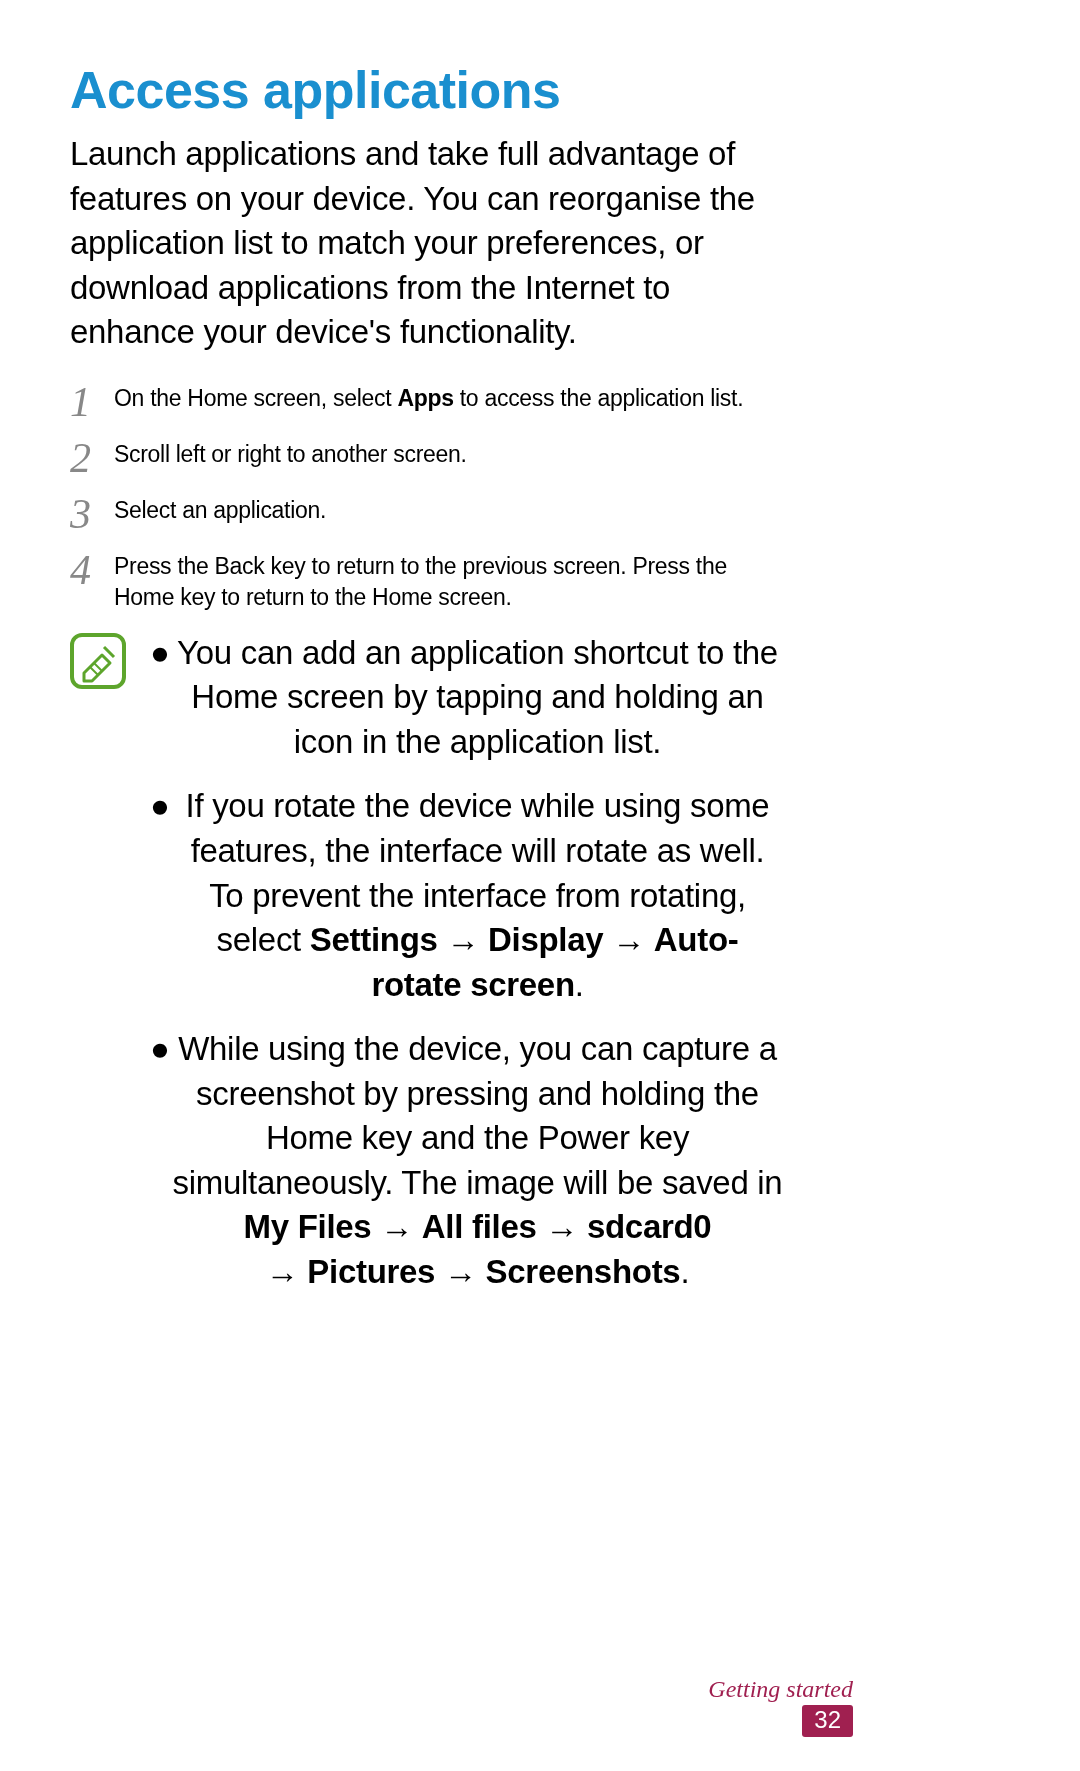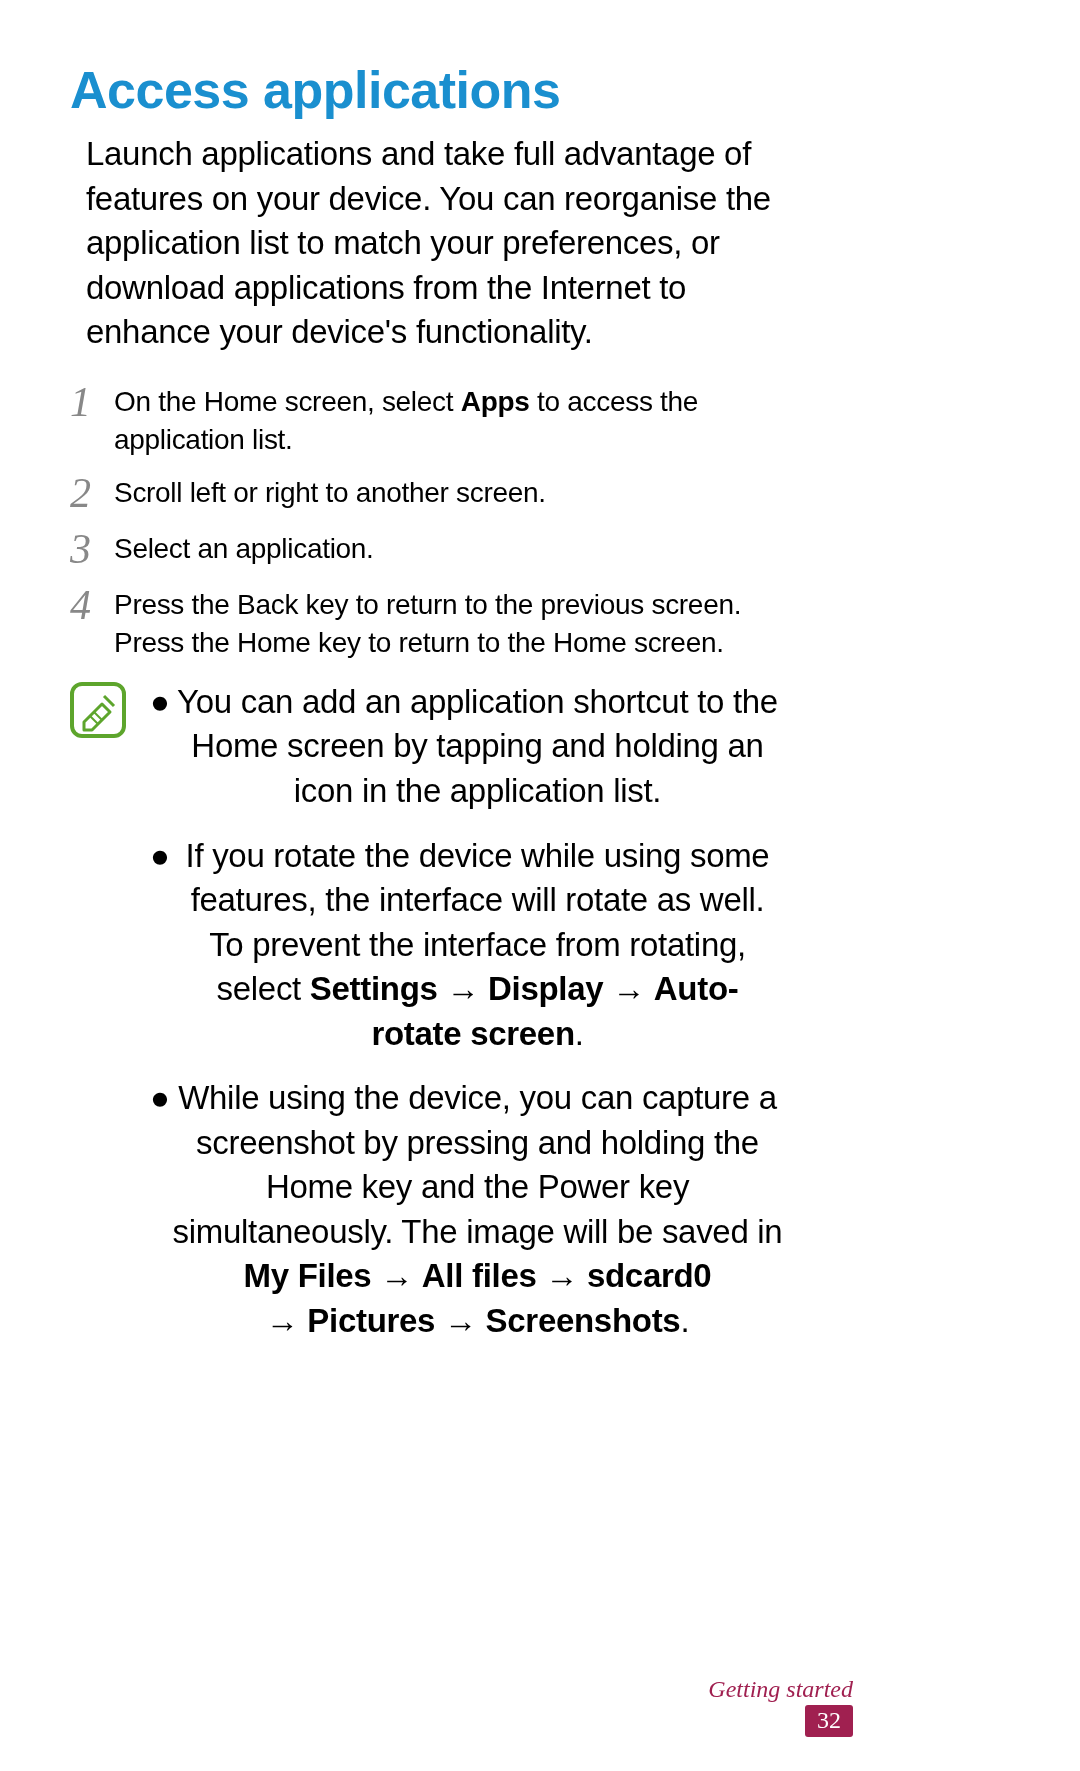--- a/index.html
+++ b/index.html
@@ -24,21 +24,21 @@
   h1.title {
     color: #1a8fcf;
     font-size: 52px;
     font-weight: 700;
     margin: 0 0 12px 0;
     letter-spacing: -0.5px;
   }
   .intro {
     font-size: 33px;
     line-height: 1.35;
-    margin: 0 0 28px 16px;
+    margin: 0 0 28px 0;
     letter-spacing: -0.3px;
   }
   .steps {
     margin: 0 0 18px 0;
   }
   .step {
     display: flex;
     align-items: flex-start;
     margin-bottom: 16px;
   }
@@ -48,21 +48,21 @@
     font-size: 42px;
     color: #888888;
     width: 44px;
     flex: 0 0 44px;
     line-height: 1.0;
     text-align: left;
     margin-top: -2px;
   }
   .step-body {
     flex: 1;
-    font-size: 28px;
+    font-size: 23px;
     line-height: 1.35;
     letter-spacing: -0.3px;
   }
   .step-body .sub {
     display: block;
     margin-top: 2px;
   }
   strong { font-weight: 700; }
   .note-block {
     display: flex;
@@ -112,21 +112,20 @@
   }
   .page-num-box {
     display: inline-block;
     background: #a02050;
     color: #ffffff;
     font-size: 24px;
     font-weight: 400;
     padding: 1px 12px 2px 12px;
     border-radius: 3px;
     line-height: 1.2;
-    font-family: Liberation Serif, serif;
   }
   .arrow { white-space: nowrap; }
 </style>
 </head>
 <body>
 
 <div class="page">
 
   <h1 class="title">Access applications</h1>
 

